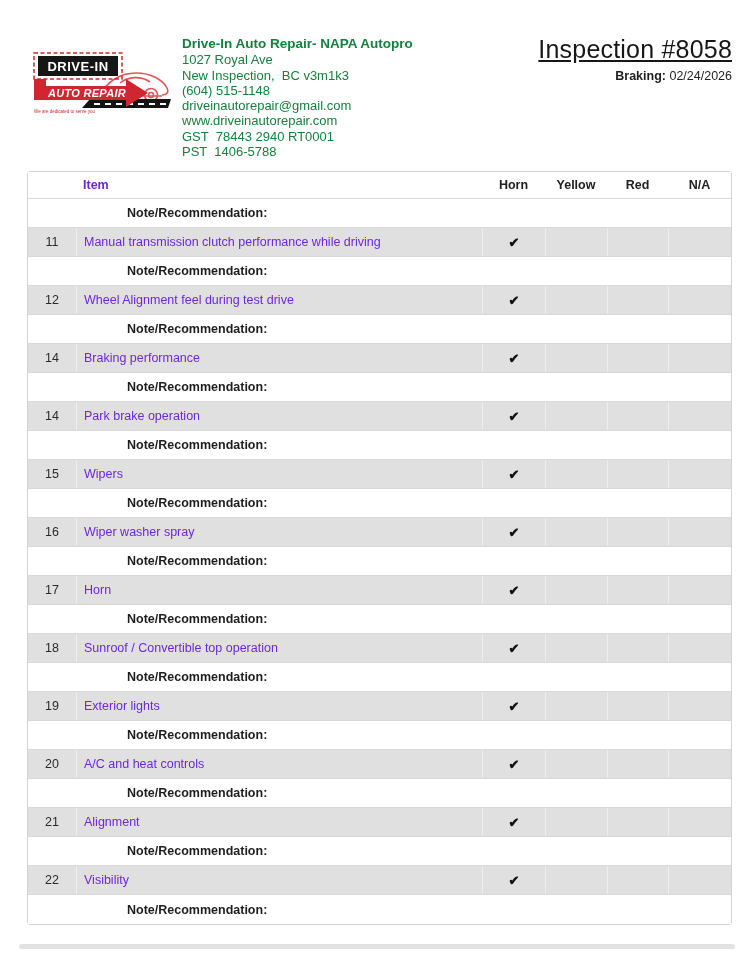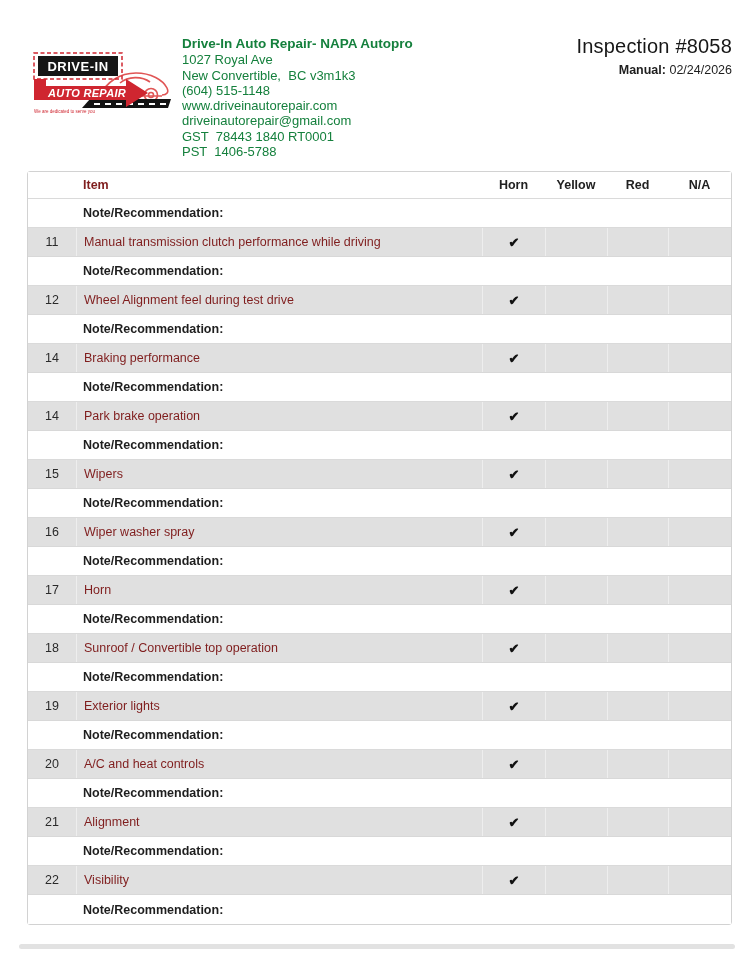--- a/index.html
+++ b/index.html
@@ -9,48 +9,48 @@
     -webkit-font-smoothing:antialiased;
   }
   .page{position:absolute;inset:0;}
 
   
   .logo{position:absolute;left:24px;top:52px;width:148px;height:64px;}
   .company{position:absolute;left:182px;top:36px;font-size:13px;line-height:15.3px;color:#15803d;}
   .company div{white-space:pre;}
   .company .name{font-weight:bold;font-size:13.5px;margin-bottom:1px;}
   .title-block{position:absolute;right:21px;top:35px;text-align:right;}
-  .title{font-size:20px;color:#171717;letter-spacing:.2px;}
+  .title{font-size:25px;color:#171717;letter-spacing:.2px;text-decoration:underline;}
   .created{font-size:12.5px;margin-top:5px;color:#1e1e1e;}
   .created .lbl{font-weight:bold;}
 
   
   .table{
     position:absolute;left:27px;top:171px;width:705px;
     border:1px solid #d2d2d2;border-radius:3px;box-sizing:border-box;
     background:#ffffff;
   }
   .row{
     display:grid;grid-template-columns:48px 406px 63px 62px 61px 1fr;
     height:29px;box-sizing:border-box;border-bottom:1px solid #dadada;
     font-size:12.5px;background:#ffffff;
   }
   .row:last-child{border-bottom:none;}
   .row.header{height:27px;font-weight:bold;}
   .cell{display:flex;align-items:center;}
   .cell-num{justify-content:center;color:#2a2a2a;}
-  .cell-item{padding-left:7px;color:#7f1d1d;}
+  .cell-item{padding-left:7px;color:#6d28d9;}
   .cell-status{justify-content:center;}
   .row.item{background:#e0e0e0;border-bottom:1px solid #d8d8d8;}
   .row.item .cell-item,
   .row.item .cell-status{border-left:1px solid #eeeeee;height:100%;}
   .row.item .check{font-weight:bold;font-size:13px;color:#111111;}
   .row.note .note-label{
     grid-column:2/7;display:flex;align-items:center;
-    padding-left:7px;font-weight:bold;color:#1e1e1e;
+    padding-left:7px;font-weight:bold;color:#1e1e1e;margin-left:44px;
   }
 
   
   .next-section-bar{
     position:absolute;left:19px;top:944px;width:716px;height:5px;
     background:#e2e2e2;border-radius:3px;
   }
 </style>
 </head>
 <body>
@@ -91,32 +91,32 @@
     <g>
       <path d="M10,27 L22,27 L22,34 L102,34 L102,27 L124,41 L102,55 L102,48 L10,48 Z" fill="#cf2630"></path>
       <text x="63" y="45" text-anchor="middle" fill="#ffffff" font-size="11" font-weight="bold" font-style="italic" letter-spacing="0.3">AUTO REPAIR</text>
     </g>
     <text x="10" y="61" fill="#cf2630" font-size="4.5">We are dedicated to serve you</text>
   </svg>
 
   <div class="company">
     <div class="name">Drive-In Auto Repair- NAPA Autopro</div>
     <div>1027 Royal Ave</div>
-    <div>New Convertible,  BC v3m1k3</div>
+    <div>New Inspection,  BC v3m1k3</div>
     <div>(604) 515-1148</div>
+    <div>driveinautorepair@gmail.com</div>
     <div>www.driveinautorepair.com</div>
-    <div>driveinautorepair@gmail.com</div>
-    <div>GST  78443 1840 RT0001</div>
+    <div>GST  78443 2940 RT0001</div>
     <div>PST  1406-5788</div>
   </div>
 
   <div class="title-block">
     <div class="title">Inspection #8058</div>
     <div class="created">
-      <span class="lbl">Manual:</span>
+      <span class="lbl">Braking:</span>
       <span>02/24/2026</span>
     </div>
   </div>
 
   <div class="table">
     <div class="row header">
       <div class="cell cell-num"></div>
       <div class="cell cell-item">Item</div>
       <div class="cell cell-status">Horn</div>
       <div class="cell cell-status">Yellow</div>

